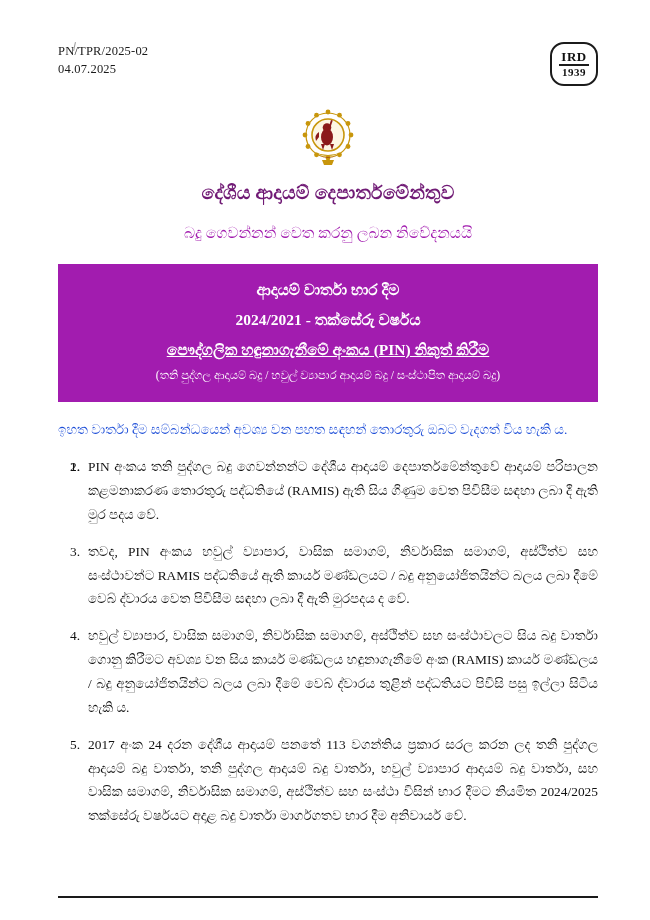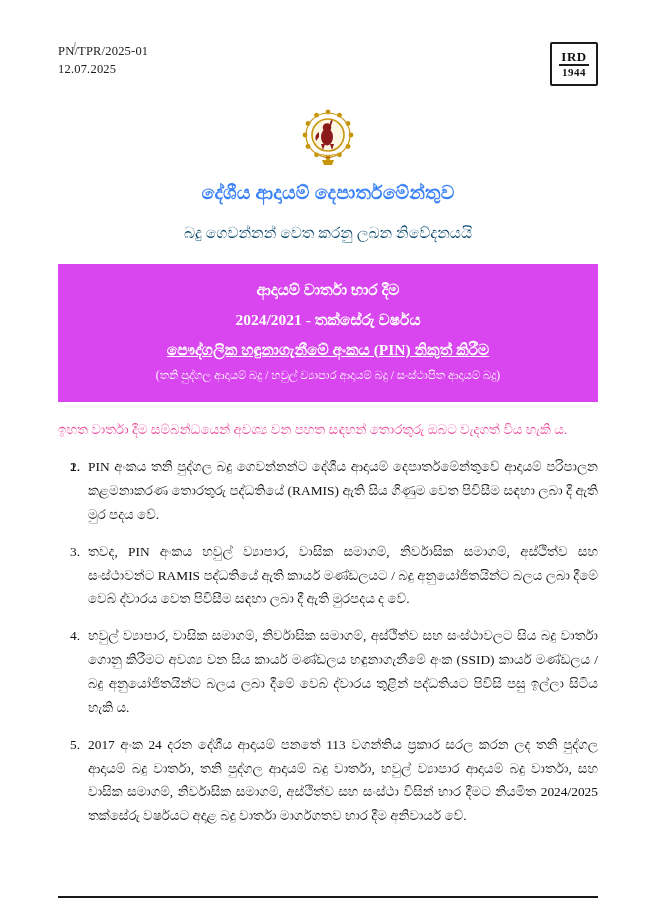--- a/index.html
+++ b/index.html
@@ -35,21 +35,21 @@
     letter-spacing: .2px;
     color: #1a1a1a;
     font-family: "Liberation Serif", serif;
   }
   .ref-block div { white-space: nowrap; }
 
   .ird-logo {
     width: 44px;
     height: 40px;
     border: 2px solid #1b1b1b;
-    border-radius: 2px;
+    border-radius: 14px;
     display: flex;
     flex-direction: column;
     align-items: center;
     justify-content: center;
     line-height: 1;
     background: #ffffff;
   }
   .ird-logo .ird-top {
     font-family: "Liberation Serif", serif;
     font-weight: bold;
@@ -91,35 +91,35 @@
     height: 62px;
     position: relative;
   }
   
   .dept-title {
     margin-top: 12px;
     text-align: center;
     font-family: "Liberation Serif", serif;
     font-weight: bold;
     font-size: 19px;
-    color: #3b82f6;
+    color: #701a75;
     letter-spacing: .2px;
   }
   .notice-line {
     margin-top: 20px;
     text-align: center;
     font-family: "Liberation Serif", serif;
     font-size: 15.5px;
-    color: #0c4a6e;
+    color: #a21caf;
   }
 
   
   .banner {
     margin: 22px 0 0 0;
-    background: #d946ef;
+    background: #a21caf;
     color: #ffffff;
     text-align: center;
     padding: 16px 18px 15px 18px;
     box-sizing: border-box;
   }
   .banner .b-line {
     font-family: "Liberation Serif", serif;
     font-weight: bold;
     margin: 0 0 9px 0;
     line-height: 1.35;
@@ -133,21 +133,21 @@
     margin: 4px;
     line-height: 1.3;
   }
 
   
   .intro {
     margin-top: 16px;
     font-size: 13.4px;
     line-height: 1.75;
     text-align: justify;
-    color: #ec4899;
+    color: #1d4ed8;
   }
 
   ol.items {
     margin: 14px 0 0 0;
     padding: 0 0 0 26px;
     list-style: none;
     counter-reset: item;
   }
   ol.items > li {
     position: relative;
@@ -178,28 +178,28 @@
 </style>
 </head>
 <body>
 
 <div class="page">
 
   <div class="scan-tick"></div>
 
   <div class="header-row">
     <div class="ref-block">
-      <div>PN/TPR/2025-01</div>
-      <div>12.07.2025</div>
+      <div>PN/TPR/2025-02</div>
+      <div>04.07.2025</div>
     </div>
 
     <div class="ird-logo">
       <span class="ird-top">IRD</span>
       <span class="ird-rule"></span>
-      <span class="ird-year">1944</span>
+      <span class="ird-year">1939</span>
     </div>
   </div>
 
   <div class="emblem-wrap">
     <div class="emblem">
       <svg viewBox="0 0 54 62" width="54" height="62" aria-hidden="true">
 
         <g fill="#c8960c">
           <circle cx="27" cy="27" r="22" fill="none" stroke="#c8960c" stroke-width="1.2"></circle>
           <g>
@@ -255,21 +255,21 @@
     <li>
       <span class="num">2.</span>
       <span>PIN අංකය තනි පුද්ගල බදු ගෙවන්නන්ට දේශීය ආදායම් දෙපාර්තමේන්තුවේ ආදායම් පරිපාලන කළමනාකරණ තොරතුරු පද්ධතියේ (RAMIS) ඇති සිය ගිණුම වෙත පිවිසීම සඳහා ලබා දී ඇති මුර පදය වේ.</span>
     </li>
     <li>
       <span class="num">3.</span>
       <span>තවද, PIN අංකය  හවුල් ව්‍යාපාර, වාසික සමාගම්, නිර්වාසික සමාගම්, අස්ථිත්ව සහ සංස්ථාවන්ට RAMIS පද්ධතියේ ඇති කාර්ය මණ්ඩලයට / බදු අනුයෝජිතයින්ට බලය ලබා දීමේ වෙබ් ද්වාරය වෙත පිවිසීම සඳහා ලබා දී ඇති මුරපදය ද වේ.</span>
     </li>
     <li>
       <span class="num">4.</span>
-      <span>හවුල් ව්‍යාපාර, වාසික සමාගම්, නිර්වාසික සමාගම්, අස්ථිත්ව සහ සංස්ථාවලට සිය බදු වාර්තා ගොනු කිරීමට අවශ්‍ය වන සිය කාර්ය මණ්ඩලය හඳුනාගැනීමේ අංක (SSID) කාර්ය මණ්ඩලය / බදු අනුයෝජිතයින්ට බලය ලබා දීමේ වෙබ් ද්වාරය තුළින් පද්ධතියට පිවිසි පසු ඉල්ලා සිටිය හැකි ය.</span>
+      <span>හවුල් ව්‍යාපාර, වාසික සමාගම්, නිර්වාසික සමාගම්, අස්ථිත්ව සහ සංස්ථාවලට සිය බදු වාර්තා ගොනු කිරීමට අවශ්‍ය වන සිය කාර්ය මණ්ඩලය හඳුනාගැනීමේ අංක (RAMIS) කාර්ය මණ්ඩලය / බදු අනුයෝජිතයින්ට බලය ලබා දීමේ වෙබ් ද්වාරය තුළින් පද්ධතියට පිවිසි පසු ඉල්ලා සිටිය හැකි ය.</span>
     </li>
     <li>
       <span class="num">5.</span>
       <span>2017 අංක 24 දරන දේශීය ආදායම් පනතේ 113 වගන්තිය ප්‍රකාර සරල කරන ලද තනි පුද්ගල ආදායම් බදු වාර්තා, තනි පුද්ගල ආදායම් බදු වාර්තා, හවුල් ව්‍යාපාර ආදායම් බදු වාර්තා, සහ වාසික සමාගම්, නිර්වාසික සමාගම්, අස්ථිත්ව සහ සංස්ථා විසින් භාර දීමට නියමිත 2024/2025 තක්සේරු වර්ෂයට අදාළ බදු වාර්තා මාර්ගගතව භාර දීම අනිවාර්ය වේ.</span>
     </li>
   </ol>
 
   <div class="bottom-rule"></div>
 </div>
 

